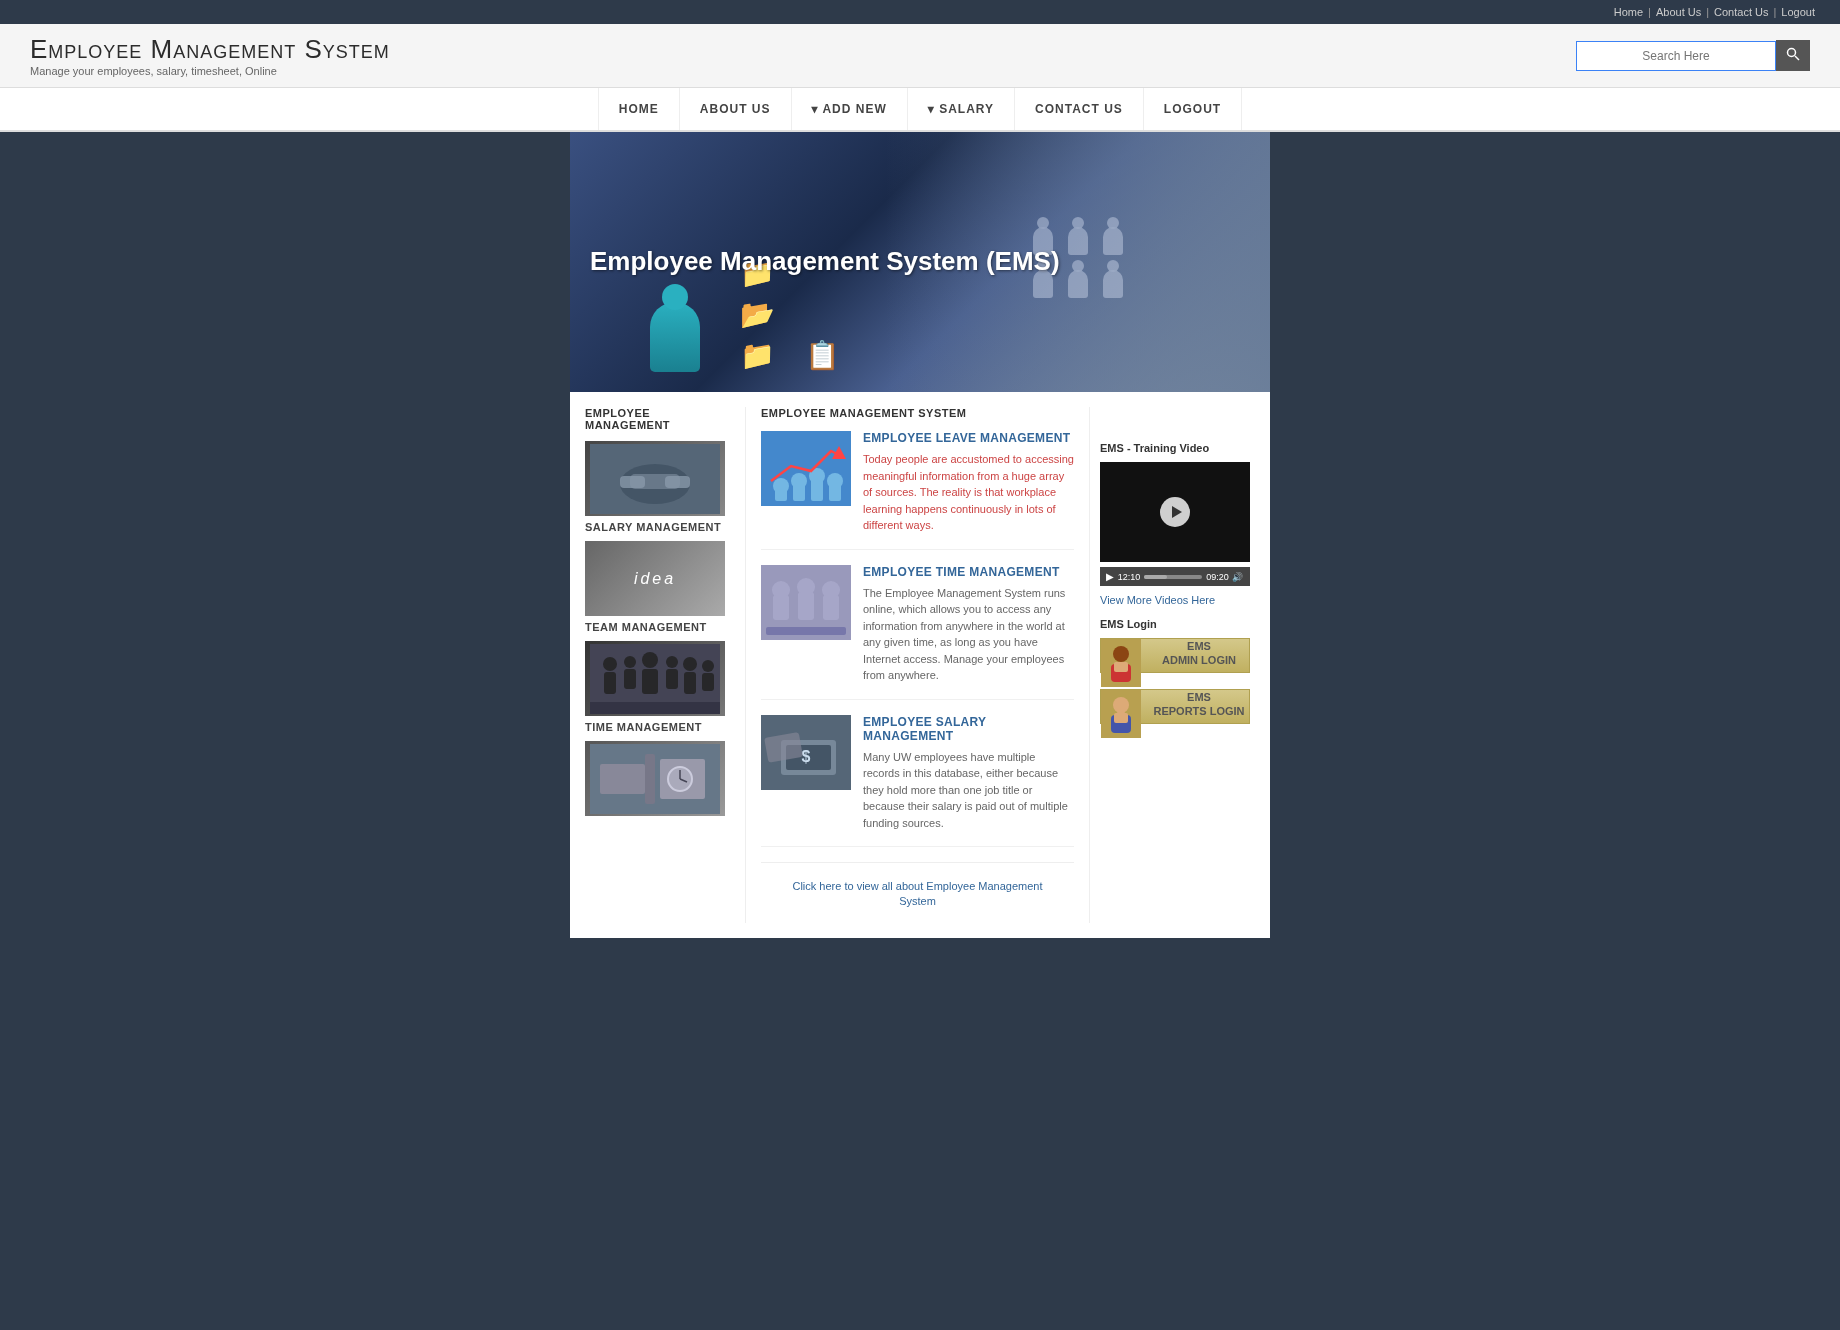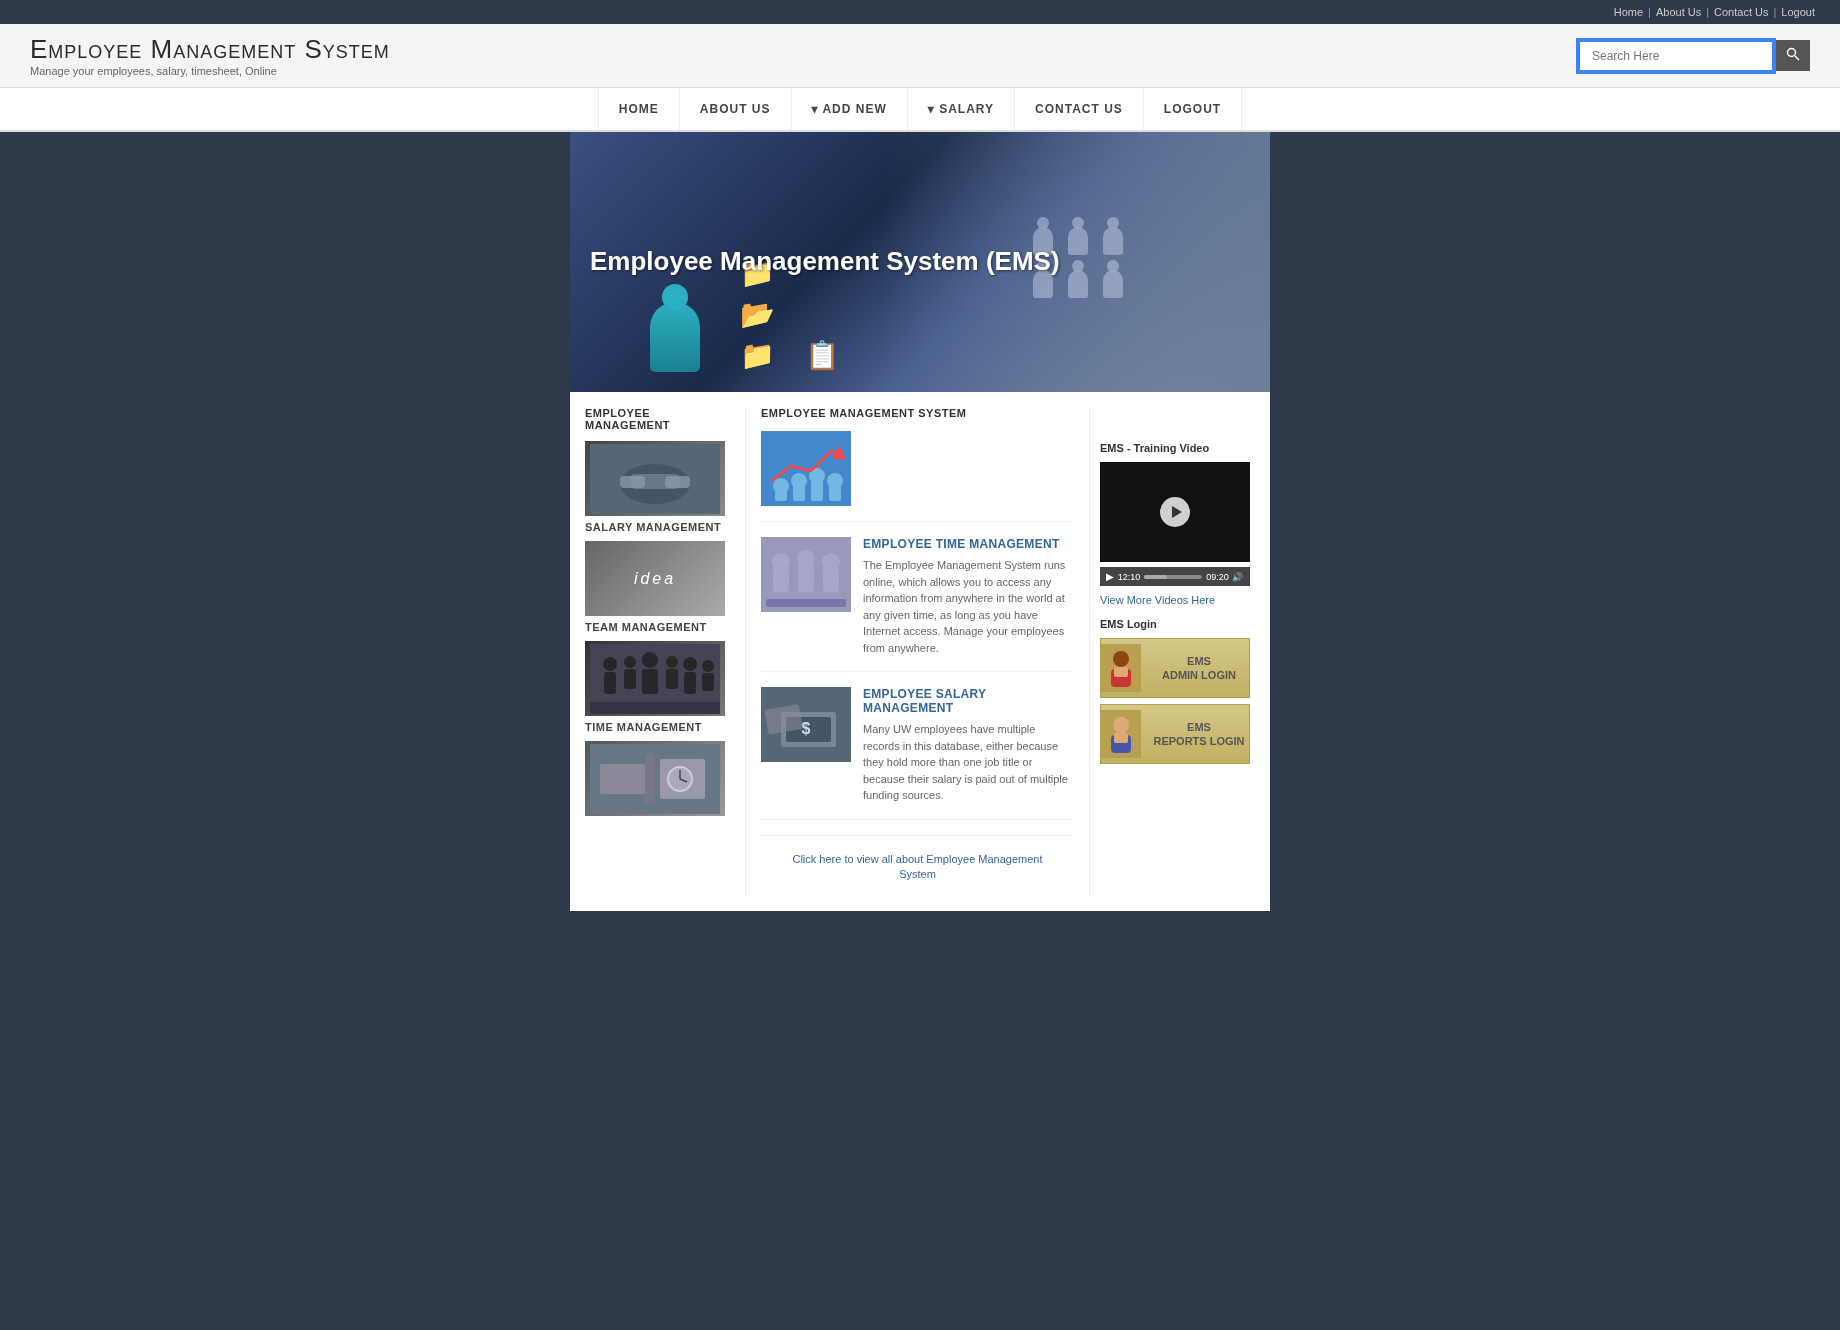--- a/index.html
+++ b/index.html
@@ -43,26 +43,27 @@
     }
     #logo-section p {
       font-size: 11px;
       color: #666;
     }
     #search-section {
       display: flex;
       align-items: center;
     }
     #search-section input {
-      border: 4px solid #3b82f6;
+      border: 1px solid #3b82f6;
       padding: 7px 12px;
       width: 200px;
       font-size: 12px;
       color: #be185d;
       outline: none;
+      text-align: center;
     }
     #search-section button {
       background-color: #555;
       border: none;
       color: white;
       padding: 7px 10px;
       cursor: pointer;
       font-size: 13px;
     }
     
@@ -372,27 +373,26 @@
       margin: 8px 0 12px;
     }
     .ems-login-title {
       font-size: 11px;
       font-weight: bold;
       color: #333;
       margin-bottom: 8px;
     }
     .login-btn {
       width: 150px;
-      height: 60px;
+      height: 35px;
       background: linear-gradient(to bottom, #d4c88a, #c0b060);
       border: 1px solid #b0a050;
       display: flex;
-      align-items: center;
       gap: 8px;
-      margin-bottom: 6px;
+      margin-bottom: 16px;
       cursor: pointer;
       text-decoration: none;
     }
     .login-icon {
       width: 40px;
       height: 48px;
       background: #b8a050;
       display: flex;
       align-items: center;
       justify-content: center;
@@ -548,20 +548,24 @@
                 <rect x="32" y="50" width="12" height="20" rx="2"></rect>
               <ellipse cx="56" cy="45" rx="8" ry="8"></ellipse>
                 <rect x="50" y="45" width="12" height="25" rx="2"></rect>
               <ellipse cx="74" cy="50" rx="8" ry="8"></ellipse>
                 <rect x="68" y="50" width="12" height="20" rx="2"></rect>
             </g>
             <polyline points="10,50 30,35 50,40 70,20 80,25" stroke="#ff4444" stroke-width="2.5" fill="none"></polyline>
             <polygon points="78,15 85,28 71,28" fill="#ff4444"></polygon>
           </svg>
         </div>
+        <div class="content-text">
+          <h4>EMPLOYEE LEAVE MANAGEMENT</h4>
+          <p class="highlight">Today people are accustomed to accessing meaningful information from a huge array of sources. The reality is that workplace learning happens continuously in lots of different ways.</p>
+        </div>
       </div>
 
       <div class="content-block">
         <div class="content-img time-img">
           <svg width="90" height="75" viewBox="0 0 90 75">
             <rect width="90" height="75" fill="#9999bb"></rect>
             <g fill="#aaaacc" opacity="0.8">
               <ellipse cx="20" cy="25" rx="9" ry="9"></ellipse>
                 <rect x="12" y="30" width="16" height="25" rx="3"></rect>
               <ellipse cx="45" cy="22" rx="9" ry="9"></ellipse>

